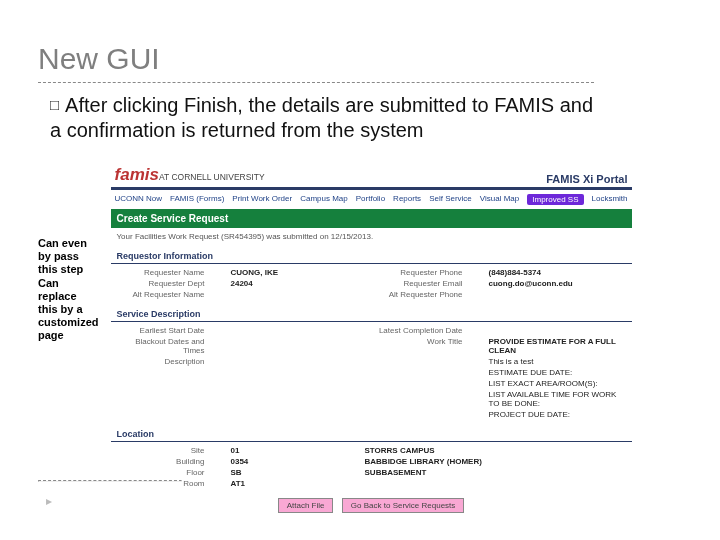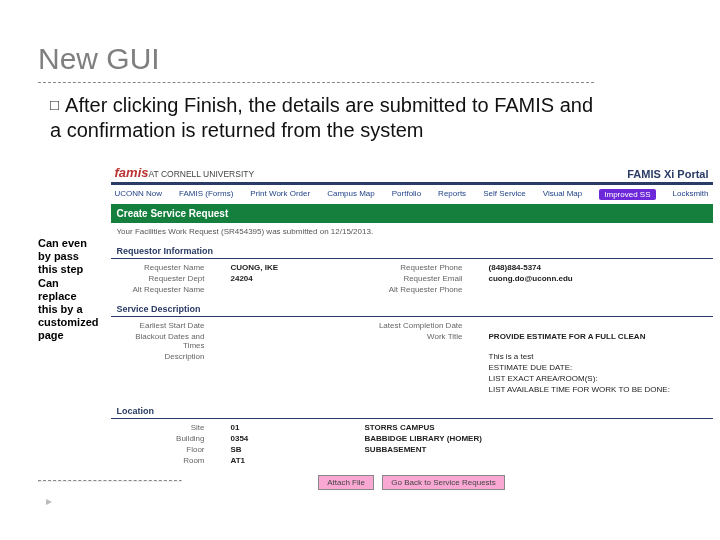--- a/index.html
+++ b/index.html
@@ -7,23 +7,23 @@
   .title{font-size:30px;color:#7f7f7f;font-weight:400;margin:0 0 6px 0}
   .divider{border:0;border-top:1px dashed #888;margin:0 0 10px 0}
   .bullet{font-size:20px;line-height:1.25;color:#111;margin:0 0 18px 12px}
   .bullet .sq{font-family:Arial;font-size:15px;vertical-align:2px;margin-right:6px;color:#222}
   .two-col{display:flex;gap:12px}
   .note{width:200px;font-size:11px;font-weight:700;color:#000;line-height:1.2;padding-top:76px}
   .shot{flex:1;position:relative}
   
   .famis{border:0;font-size:8.5px;color:#444}
   .famis .brandrow{display:flex;justify-content:space-between;align-items:flex-end;border-bottom:3px solid #2a3b66;padding:4px 4px 2px 4px}
-  .famis .brand{font-style:italic;font-weight:700;color:#b33;font-size:13px}
+  .famis .brand{font-style:italic;font-weight:700;color:#b33;font-size:17px}
   .famis .portal{color:#2a3b66;font-weight:700;font-size:11px}
-  .famis .tabs{display:flex;gap:17px;padding:4px 4px;font-size:8px;color:#224488}
+  .famis .tabs{display:flex;gap:8px;padding:4px 4px;font-size:8px;color:#224488}
   .famis .tabs span{white-space:nowrap}
   .famis .tabs .active{background:#6d28d9;color:#fff;padding:1px 5px;border-radius:2px}
   .famis .bar{background:#15803d;color:#fff;font-weight:700;padding:4px 6px;font-size:10px}
   .famis .msg{padding:4px 6px;color:#555;font-size:8px}
   .famis .sect{border-bottom:1px solid #2a3b66;color:#2a3b66;font-weight:700;padding:4px 6px 2px 6px;font-size:9px;margin-top:2px}
   .famis .grid{display:grid;grid-template-columns:90px 110px 100px 1fr;gap:2px 24px;padding:4px 6px;font-size:8px}
   .famis .grid .lbl{color:#666;text-align:right;padding-right:2px}
   .famis .grid .val{color:#222;font-weight:700}
   .famis .desc .val{font-weight:400}
   .famis .btnrow{text-align:center;padding:6px 0}
@@ -106,20 +106,21 @@
             <span></span>
             <span></span>
           <span class="val">LIST EXACT AREA/ROOM(S):</span>
           <span></span>
             <span></span>
             <span></span>
           <span class="val">LIST AVAILABLE TIME FOR WORK TO BE DONE:</span>
           <span></span>
             <span></span>
             <span></span>
+          <span class="val">PROJECT DUE DATE:</span>
         </div>
 
         <div class="sect">Location</div>
         <div class="grid">
           <span class="lbl">Site</span>
           <span class="val">01</span>
           <span class="val" style="grid-column:3/5">STORRS CAMPUS</span>
           <span class="lbl">Building</span>
           <span class="val">0354</span>
           <span class="val" style="grid-column:3/5">BABBIDGE LIBRARY (HOMER)</span>

